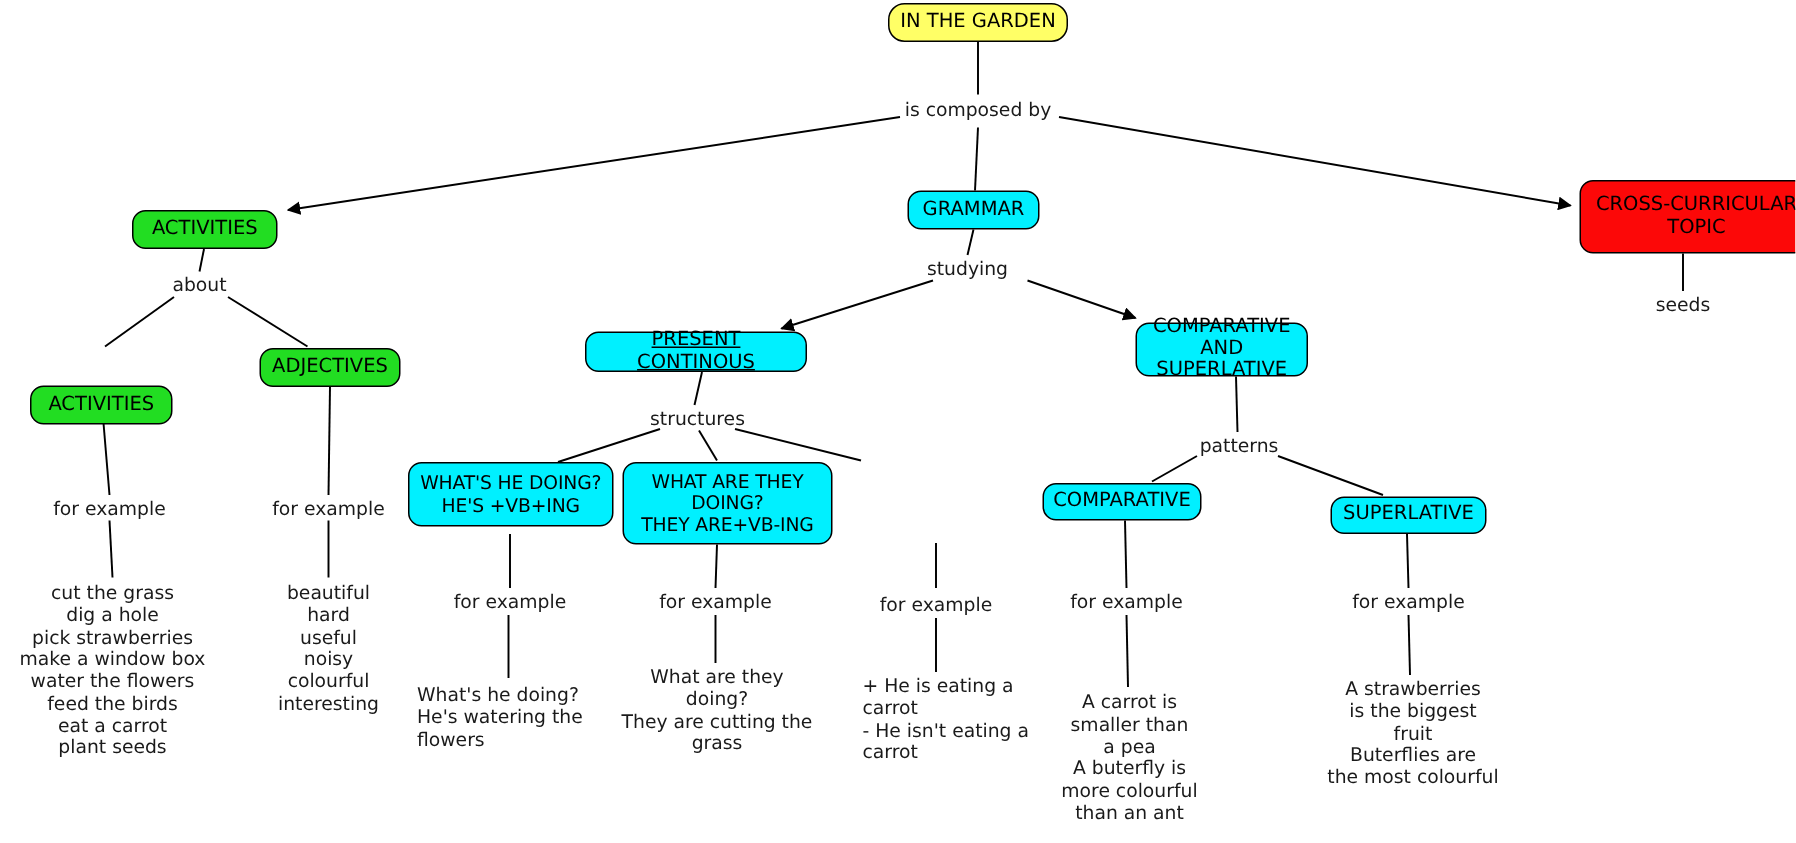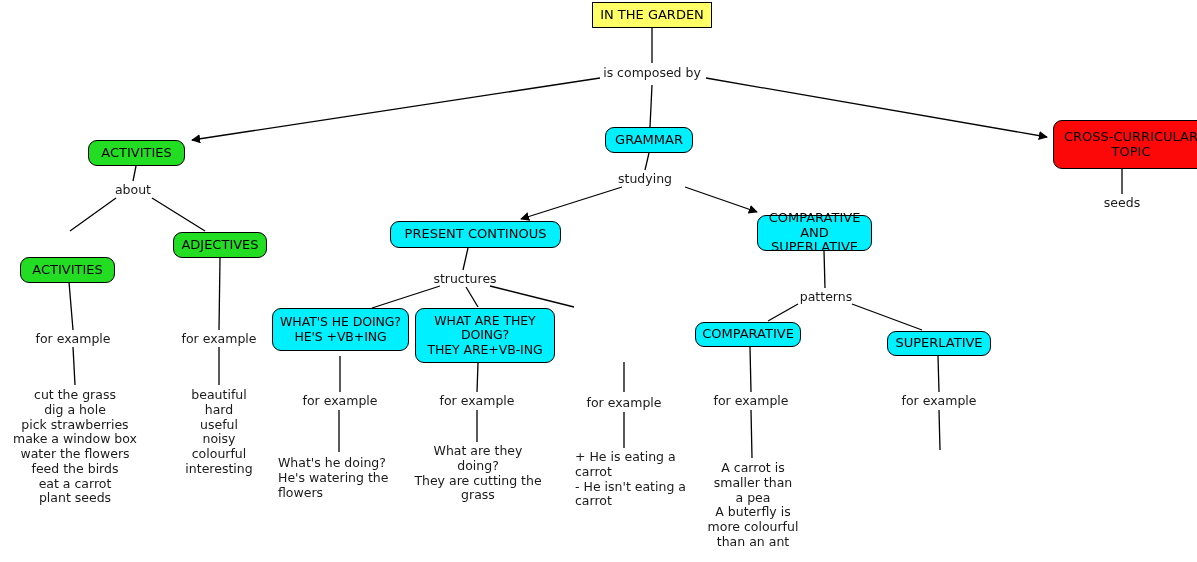--- a/index.html
+++ b/index.html
@@ -35,21 +35,21 @@
     text-align: center;
     color: #000000;
     line-height: 1.14;
     padding: 2px 6px;
     white-space: pre-line;
     z-index: 2;
   }
   .node.root {
     background: #ffff66;
     font-size: 13px;
-    border-radius: 0;
+    border-radius: 11px;
   }
   .node.green {
     background: #22dd22;
     font-size: 13px;
   }
   .node.cyan {
     background: #00f0ff;
     font-size: 13px;
   }
   .node.red {
@@ -149,21 +149,21 @@
   <div class="node root" style="left:592px; top:2px; width:120px; height:26px;">IN THE GARDEN</div>
 
   <div class="node green" style="left:88px; top:140px; width:97px; height:26px;">ACTIVITIES</div>
 
   <div class="node green" style="left:20px; top:232px; width:95px; height:26px;margin-top:25px;">ACTIVITIES</div>
 
   <div class="node green" style="left:173px; top:232px; width:94px; height:26px;">ADJECTIVES</div>
 
   <div class="node cyan" style="left:605px; top:127px; width:88px; height:26px;">GRAMMAR</div>
 
-  <div class="node cyan" style="left:390px; top:221px; width:171px; height:27px;">PRESENT CONTINOUS</div>
+  <div class="node cyan" style="left:390px; top:221px; width:148px; height:27px;text-decoration:underline;">PRESENT CONTINOUS</div>
 
   <div class="node cyan" style="left:757px; top:215px; width:115px; height:36px;">COMPARATIVE AND
 SUPERLATIVE</div>
 
   <div class="node cyan struct" style="left:272px; top:308px; width:137px; height:43px;">WHAT'S HE DOING?
 HE'S +VB+ING</div>
 
   <div class="node cyan struct" style="left:415px; top:308px; width:140px; height:55px;">WHAT ARE THEY
 DOING?
 THEY ARE+VB-ING</div>
@@ -229,16 +229,21 @@
 - He isn't eating a
 carrot</div>
 
   <div class="leaf-text" style="left:701px; top:461px; width:104px;">A carrot is
 smaller than
 a pea
 A buterfly is
 more colourful
 than an ant</div>
 
+  <div class="leaf-text" style="left:883px; top:452px; width:118px;">A strawberries
+is the biggest
+fruit
+Buterflies are
+the most colourful</div>
 
   <div class="leaf-text" style="left:1072px; top:196px; width:100px;">seeds</div>
 
 </div>
 
 </body></html>

